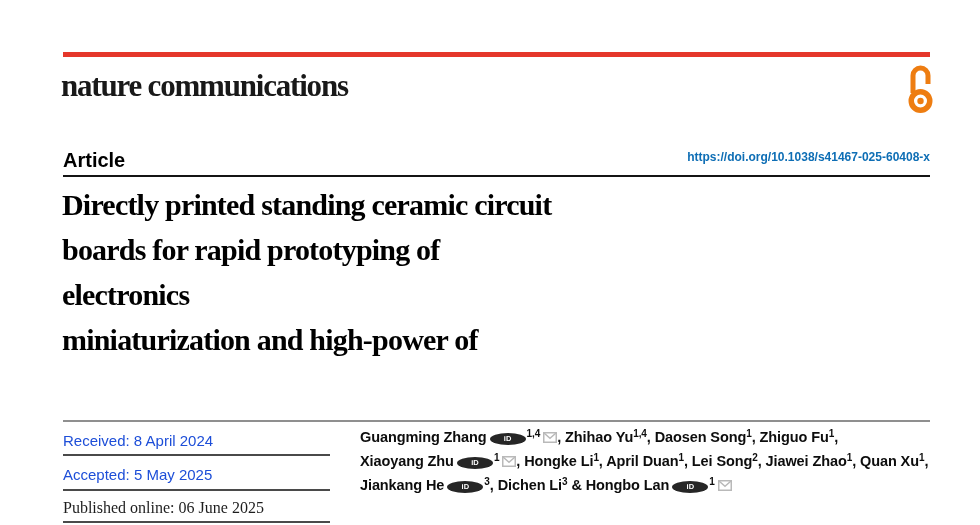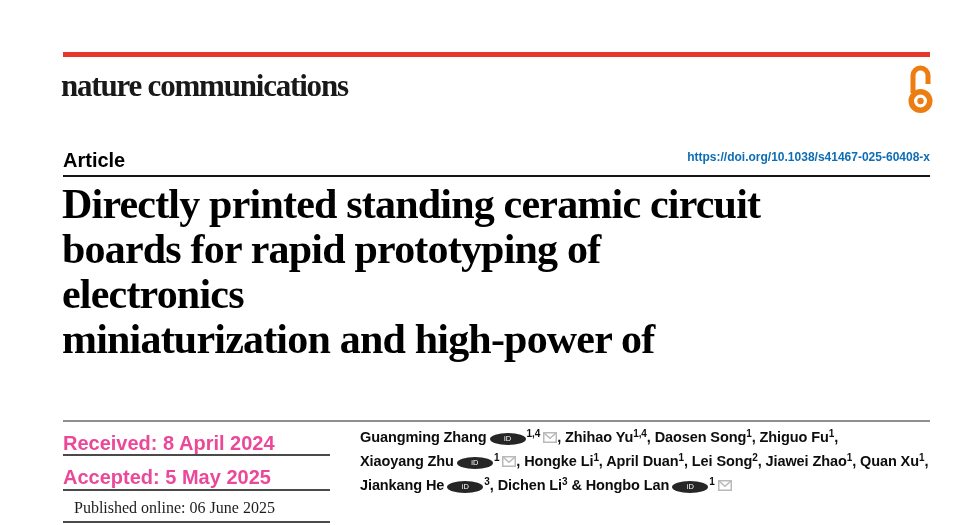--- a/index.html
+++ b/index.html
@@ -14,33 +14,33 @@
   }
   .oa-icon{position:absolute;left:907px;top:63px;}
   .article-label{position:absolute;left:63px;top:149px;font-size:20px;font-weight:700;color:#000;}
   .doi-link{
     position:absolute;right:50px;top:150px;font-size:12px;font-weight:700;
     color:var(--doi-blue);text-decoration:none;
   }
   .rule-heavy{position:absolute;left:63px;top:175px;width:867px;height:2px;background:#141414;}
   .title{
     position:absolute;left:62px;top:182px;margin:0;
-    font-family:"Liberation Serif",serif;font-weight:700;font-size:42px;line-height:45px;
+    font-family:"Liberation Serif",serif;font-weight:700;font-size:30px;line-height:45px;
     letter-spacing:-0.8px;color:#000;
   }
   .title .tl{display:block;white-space:nowrap;}
   .rule-top{position:absolute;left:63px;top:420px;width:867px;height:2px;background:#8f8f8f;}
-  .date-row{position:absolute;left:63px;font-size:20px;font-weight:700;color:#ec4899;white-space:nowrap;}
-  .date-row.serif{font-family:"Liberation Serif",serif;font-weight:400;font-size:16px;color:#1d1d1d;margin-left:11px;}
+  .date-row{position:absolute;left:63px;font-size:15px;font-weight:400;color:#1d4ed8;white-space:nowrap;}
+  .date-row.serif{font-family:"Liberation Serif",serif;font-weight:400;font-size:16px;color:#1d1d1d;}
   .rule-mid{position:absolute;left:63px;width:267px;height:1.5px;background:#4a4a4a;}
   .authors{position:absolute;left:360px;top:426px;width:585px;}
   .author-line{font-size:14.5px;font-weight:700;line-height:23px;letter-spacing:-0.1px;color:#0d0d0d;white-space:nowrap;}
   .orcid{
     display:inline-block;width:36px;height:12px;border-radius:50%;
-    background:var(--orcid-dark);color:#fff;font-size:7.5px;font-weight:400;line-height:12px;
+    background:var(--orcid-dark);color:#fff;font-size:7.5px;font-weight:700;line-height:12px;
     text-align:center;vertical-align:1px;margin:0 1px 0 3px;letter-spacing:0;
   }
   .asup{font-size:10px;font-weight:700;position:relative;top:1px;vertical-align:super;line-height:0;}
   .mail{display:inline-block;margin-left:3px;vertical-align:-1px;}
 </style>
 </head>
 <body>
 
 <div class="page">
 

